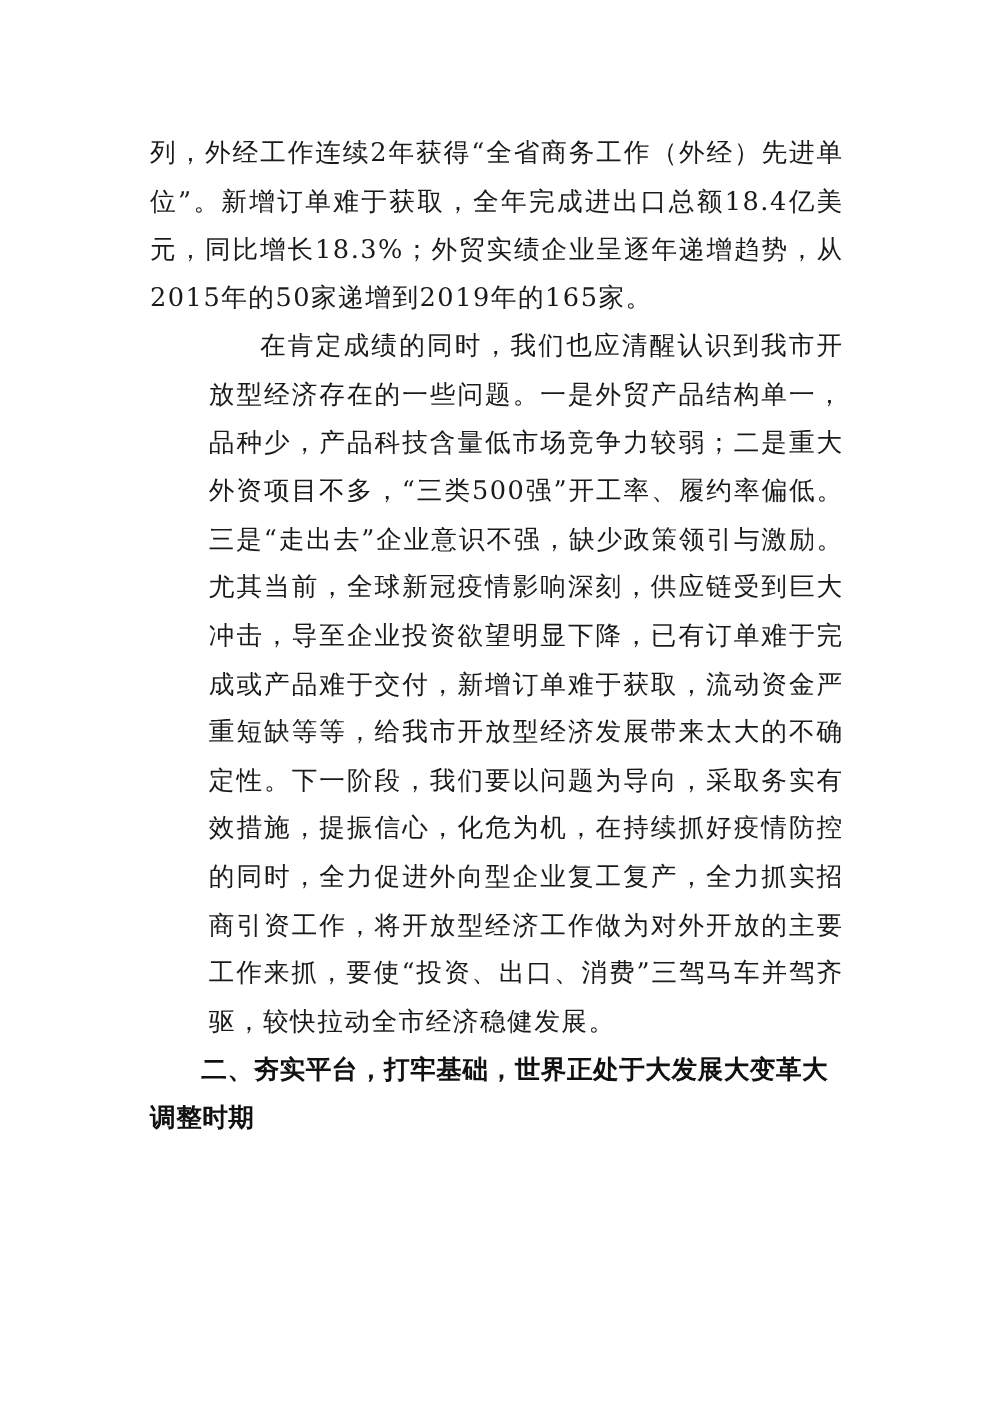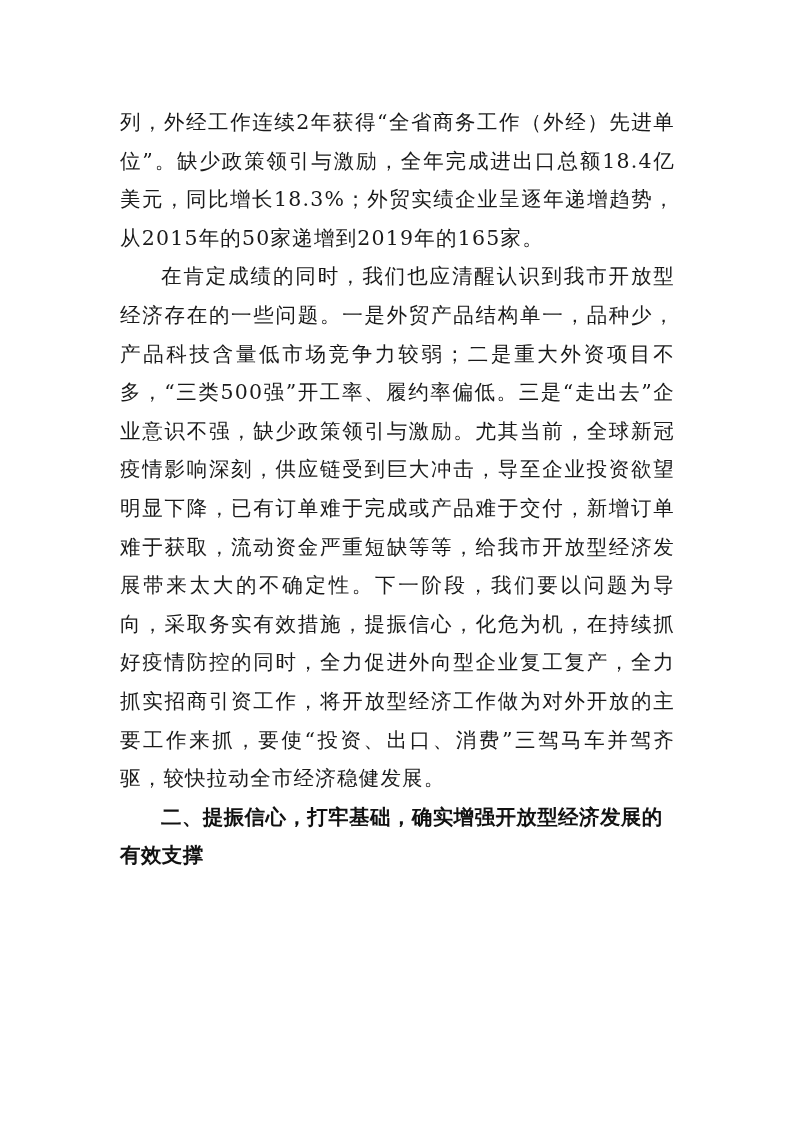--- a/index.html
+++ b/index.html
@@ -25,33 +25,34 @@
     margin: 0;
     font-size: 20.5px;
     line-height: 38.6px;
     text-align: justify;
     text-justify: inter-character;
     letter-spacing: 1.2px;
     word-break: break-all;
   }
   .indent {
     text-indent: 41px;
+    margin-left: 47px;
   }
   .heading {
     margin: 0;
     font-family: "DejaVu Sans", "Liberation Sans", sans-serif;
     font-weight: bold;
     font-size: 20.5px;
     line-height: 38.6px;
     text-indent: 41px;
     letter-spacing: 0.4px;
     color: #111111;
     word-break: break-all;
   }
 </style>
 </head>
 <body>
 
 <div class="page">
-  <p class="para">列，外经工作连续2年获得“全省商务工作（外经）先进单位”。缺少政策领引与激励，全年完成进出口总额18.4亿美元，同比增长18.3%；外贸实绩企业呈逐年递增趋势，从2015年的50家递增到2019年的165家。</p>
+  <p class="para">列，外经工作连续2年获得“全省商务工作（外经）先进单位”。新增订单难于获取，全年完成进出口总额18.4亿美元，同比增长18.3%；外贸实绩企业呈逐年递增趋势，从2015年的50家递增到2019年的165家。</p>
   <p class="para indent">在肯定成绩的同时，我们也应清醒认识到我市开放型经济存在的一些问题。一是外贸产品结构单一，品种少，产品科技含量低市场竞争力较弱；二是重大外资项目不多，“三类500强”开工率、履约率偏低。三是“走出去”企业意识不强，缺少政策领引与激励。尤其当前，全球新冠疫情影响深刻，供应链受到巨大冲击，导至企业投资欲望明显下降，已有订单难于完成或产品难于交付，新增订单难于获取，流动资金严重短缺等等，给我市开放型经济发展带来太大的不确定性。下一阶段，我们要以问题为导向，采取务实有效措施，提振信心，化危为机，在持续抓好疫情防控的同时，全力促进外向型企业复工复产，全力抓实招商引资工作，将开放型经济工作做为对外开放的主要工作来抓，要使“投资、出口、消费”三驾马车并驾齐驱，较快拉动全市经济稳健发展。</p>
-  <p class="heading">二、提振信心，打牢基础，确实增强开放型经济发展的有效支撑</p>
+  <p class="heading">二、夯实平台，打牢基础，世界正处于大发展大变革大调整时期</p>
 </div>
 
 </body></html>

